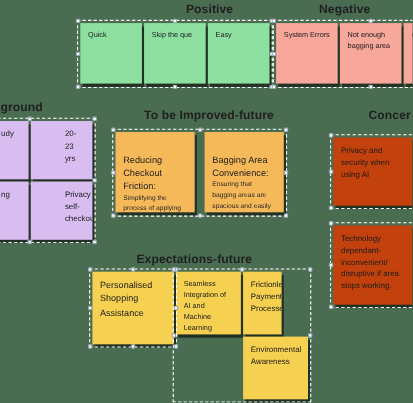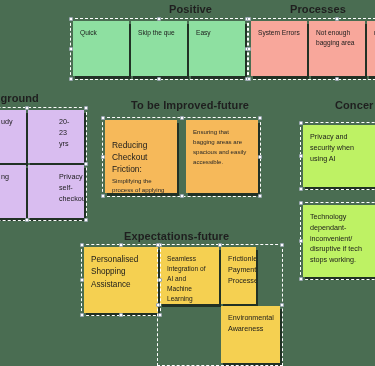--- a/index.html
+++ b/index.html
@@ -45,21 +45,21 @@
     font-size:6.6px;
     line-height:1.5;
     color:#1b1b1b;
     box-shadow:2px 3px 0 rgba(0,0,0,.55);
     overflow:hidden;
   }
   .note.green{background:#8ee0a1;}
   .note.red{background:#f8a79b;}
   .note.purple{background:#d9bdf0;padding-left:31px;}
   .note.orange{background:#f6b95a;}
-  .note.blue{background:#bef264;}
+  .note.blue{background:#c2410c;}
   .note.yellow{background:#f5d051;}
 
   .note .big{
     display:block;
     font-size:8.4px;
     line-height:1.45;
     color:#1b1b1b;
     margin-top:12px;
   }
   .note .sub{
@@ -85,21 +85,21 @@
     <span class="handle h-nw"></span>
     <span class="handle h-n"></span>
     <span class="handle h-ne"></span>
     <span class="handle h-w"></span>
     <span class="handle h-e"></span>
     <span class="handle h-sw"></span>
     <span class="handle h-s"></span>
     <span class="handle h-se"></span>
   </div>
 
-  <div class="heading" style="left:290px;top:3px;">Processes</div>
+  <div class="heading" style="left:290px;top:3px;">Negative</div>
 
   <div class="note red" style="left:251px;top:21px;width:56px;height:55px;">System Errors</div>
   <div class="note red" style="left:309px;top:21px;width:56px;height:55px;">Not enough bagging area</div>
   <div class="note red" style="left:367px;top:21px;width:56px;height:55px;">non</div>
 
   <div class="group" style="left:248px;top:18px;width:178px;height:62px;">
     <span class="handle h-nw"></span>
     <span class="handle h-n"></span>
     <span class="handle h-w"></span>
     <span class="handle h-sw"></span>
@@ -122,39 +122,40 @@
   </div>
 
   <div class="heading" style="left:131px;top:99px;text-align:center;">To be Improved-future</div>
 
   <div class="note orange" style="left:105px;top:120px;width:72px;height:73px;">
     <span class="big">Reducing Checkout Friction:</span>
     <span class="sub"> Simplifying the process of applying discounts, loyalty rewards, and coupons.</span>
   </div>
 
   <div class="note orange" style="left:186px;top:120px;width:72px;height:73px;">
+    <span class="big">Bagging Area Convenience:</span>
     <span class="sub">Ensuring that bagging areas are spacious and easily accessible.</span>
   </div>
 
   <div class="group" style="left:102px;top:117px;width:159px;height:80px;">
     <span class="handle h-nw"></span>
     <span class="handle h-n"></span>
     <span class="handle h-ne"></span>
     <span class="handle h-w"></span>
     <span class="handle h-e"></span>
     <span class="handle h-sw"></span>
     <span class="handle h-s"></span>
     <span class="handle h-se"></span>
   </div>
 
   <div class="heading" style="left:335px;top:99px;">Concer</div>
 
   <div class="note blue med" style="left:303px;top:125px;width:72px;height:62px;">Privacy and security when using AI</div>
 
-  <div class="note blue med" style="left:303px;top:205px;width:72px;height:72px;">Technology dependant-inconvenient/ disruptive if tech stops working.</div>
+  <div class="note blue med" style="left:303px;top:205px;width:72px;height:72px;">Technology dependant-inconvenient/ disruptive if area stops working.</div>
 
   <div class="group" style="left:300px;top:122px;width:90px;height:68px;">
     <span class="handle h-nw"></span>
     <span class="handle h-w"></span>
     <span class="handle h-sw"></span>
   </div>
   <div class="group" style="left:300px;top:202px;width:90px;height:78px;">
     <span class="handle h-nw"></span>
     <span class="handle h-w"></span>
     <span class="handle h-sw"></span>

